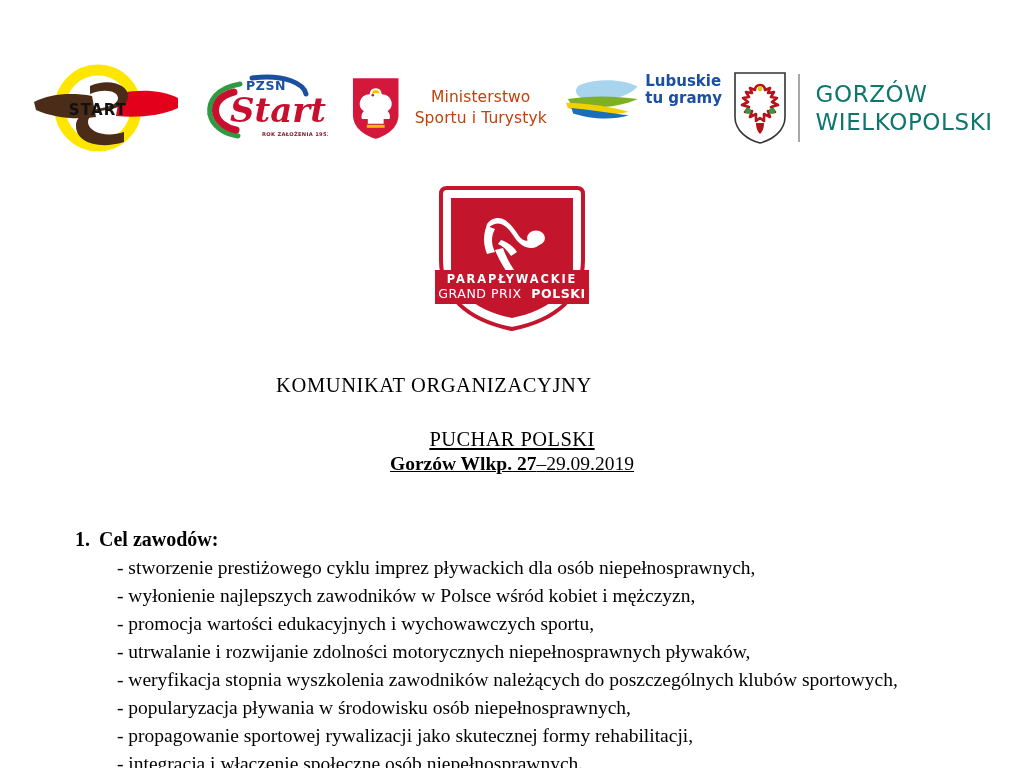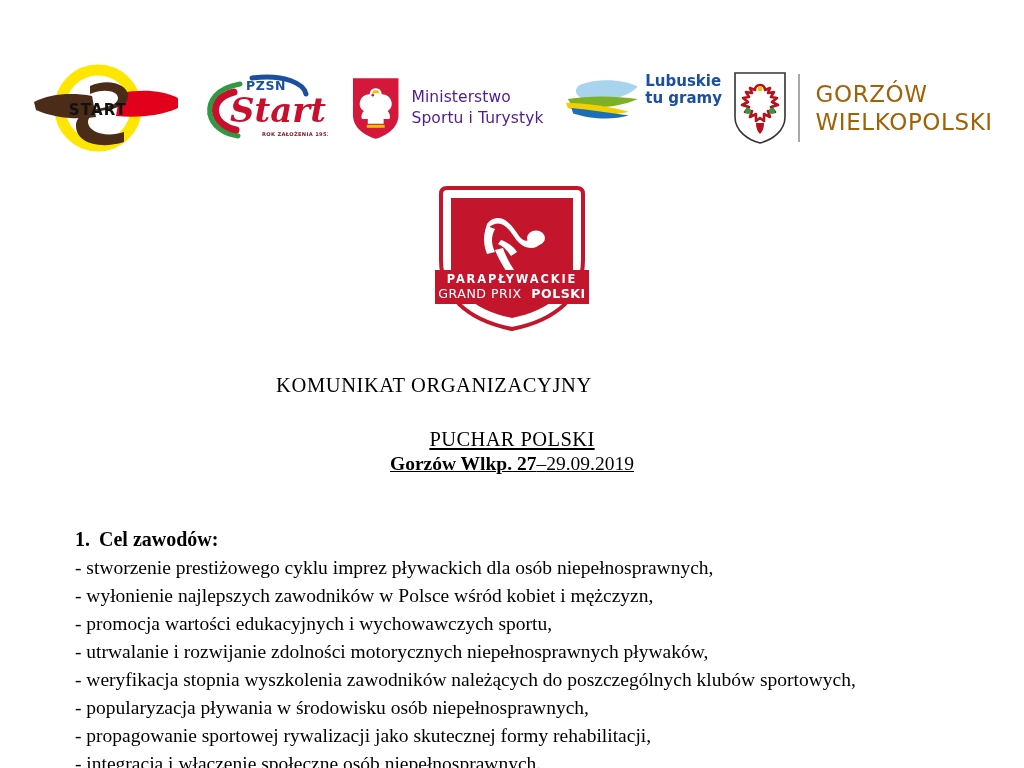--- a/index.html
+++ b/index.html
@@ -39,25 +39,26 @@
   
   .logo-ministry {
     width: 200px; height: 84px;
     margin-left: 22px;
     display: flex; align-items: center; gap: 10px;
   }
   .ministry-text {
     font-family: "DejaVu Sans", sans-serif;
     font-size: 15.5px;
     line-height: 1.38;
-    color: #4c1d95;
+    color: #c2410c;
     letter-spacing: .1px;
     white-space: nowrap;
     overflow: hidden;
     width: 140px;
+    text-align: center;
   }
 
   
   .logo-lubuskie {
     width: 156px; height: 70px;
     margin-left: 16px;
     display: flex; align-items: flex-start; gap: 4px;
   }
   .lubuskie-text {
     font-family: "DejaVu Sans", sans-serif;
@@ -77,21 +78,21 @@
   .gorzow-divider {
     width: 1.5px; height: 68px;
     background: #a8a8a8;
     margin: 0 16px 0 10px;
   }
   .gorzow-text {
     font-family: "DejaVu Sans", sans-serif;
     font-size: 23px;
     line-height: 1.22;
     letter-spacing: .6px;
-    color: #a16207;
+    color: #0f766e;
     white-space: nowrap;
   }
 
   
   .emblem-wrap {
     position: absolute;
     left: 0; top: 186px;
     width: 1024px;
     display: flex; justify-content: center;
   }
@@ -133,20 +134,21 @@
     font-weight: bold;
     padding-left: 75px;
   }
   .section-head .num { margin-right: 9px; }
   .bullets { margin-top: 3px; }
   .bullet {
     font-size: 19.5px;
     line-height: 1.435;
     padding-left: 75px;
     white-space: nowrap;
+    margin-left: 42px;
   }
 </style>
 </head>
 <body>
 
 <div class="logo-strip">
 
   <div class="logo-block logo-start">
     <svg viewBox="0 0 148 96" width="148" height="96">
 

